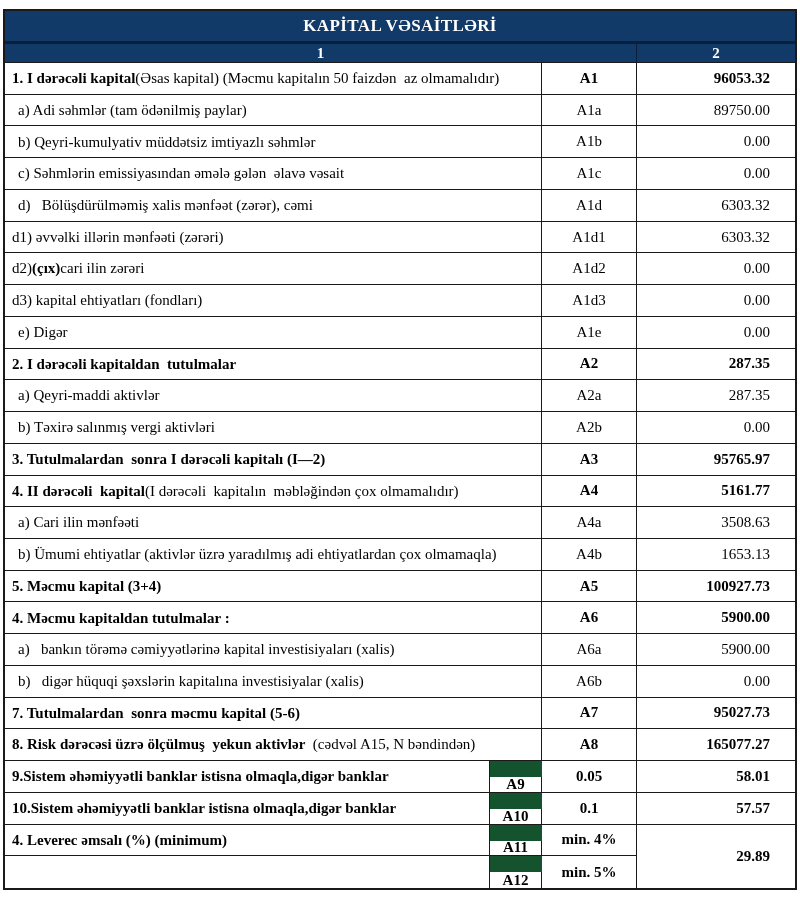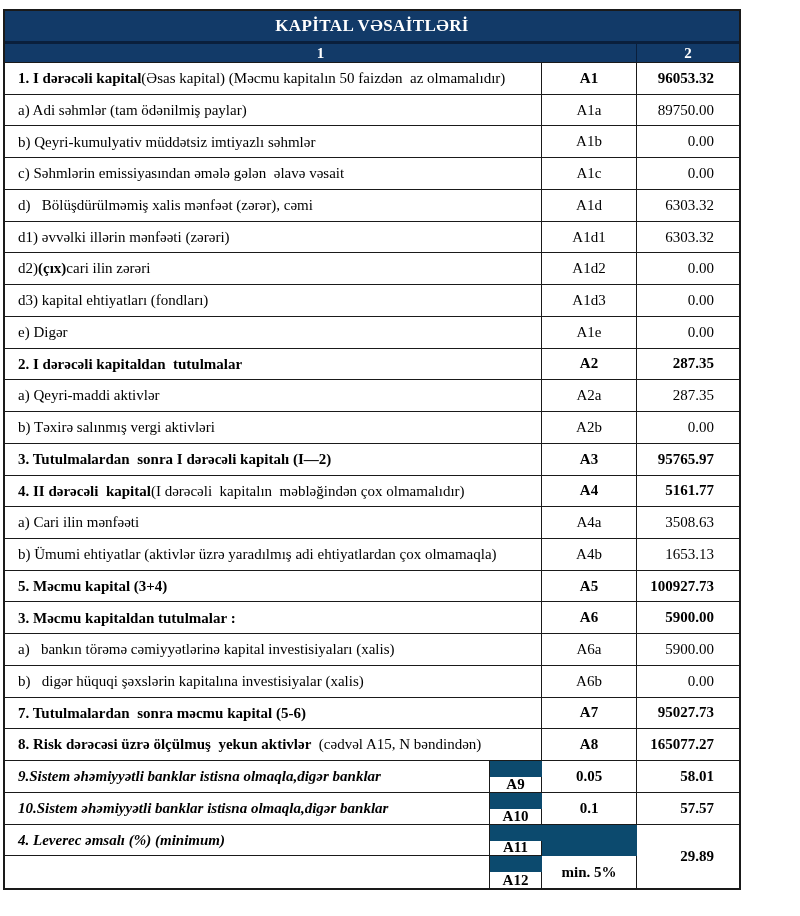--- a/index.html
+++ b/index.html
@@ -1,40 +1,40 @@
 <!DOCTYPE html>
 <html><head>
 <meta charset="utf-8">
 <style>
   * { box-sizing: border-box; margin: 0; padding: 0; }
   html, body { width: 800px; background: #ffffff; }
   body { font-family: "Liberation Serif", "DejaVu Serif", serif; color: #000; }
 
   .table-wrap {
     margin: 9px 0 0 3px;
-    width: 738px;
+    width: 794px;
     height: 881px;
     border: 2px solid #1a1a1a;
     display: grid;
     grid-template-columns: 485px 52px 95px 1fr;
     grid-template-rows: 33px 19px repeat(26, 1fr);
-    background: #0c4a6e;
+    background: #14532d;
   }
   .row { display: contents; }
 
   .cell {
     border-right: 1px solid #1a1a1a;
     border-bottom: 1px solid #1a1a1a;
     display: flex;
     align-items: center;
     overflow: hidden;
     font-size: 15px;
     background: #ffffff;
   }
-  .c1 { grid-column: 1; font-style: italic; }
+  .c1 { grid-column: 1; }
   .c2 { grid-column: 2; margin-top: 16px; }
   .c3 { grid-column: 3; }
   .c4 { grid-column: 4; border-right: none; }
   .span12 { grid-column: 1 / 3; }
   .nb { border-bottom: none; }
 
   .title-cell {
     grid-column: 1 / 5;
     background: #123A68;
     color: #ffffff;
@@ -49,21 +49,21 @@
     background: #123A68;
     color: #ffffff;
     font-weight: bold;
     font-size: 15px;
     justify-content: center;
     border-bottom: 1px solid #1a1a1a;
   }
   .hdr-1 { grid-column: 1 / 4; border-right: 1px solid #0a1f3c; }
   .hdr-2 { grid-column: 4; border-right: none; }
 
-  .lab { padding-left: 13px; padding-right: 4px; line-height: 1.1; }
+  .lab { padding-left: 7px; padding-right: 4px; line-height: 1.1; }
   .ind1 { padding-left: 13px; }
   .ind2 { }
   .code { justify-content: center; text-align: center; }
   .val { justify-content: flex-end; padding-right: 25px; text-align: right; }
   .bold { font-weight: bold; }
   b { font-weight: bold; }
 
   .r27 { grid-row: 27; }
   .r28 { grid-row: 28; }
   .rspan { grid-row: 27 / 29; }
@@ -245,21 +245,21 @@
           <b>5. Məcmu kapital (3+4)</b>
           <span></span>
         </div>
     <div class="cell code c3 emphable bold">A5</div>
     <div class="cell val c4 emphable bold">100927.73</div>
   </div>
 
   <div class="row">
     <div class="cell lab span12">
           <span></span>
-          <b>3. Məcmu kapitaldan tutulmalar :</b>
+          <b>4. Məcmu kapitaldan tutulmalar :</b>
           <span></span>
         </div>
     <div class="cell code c3 emphable bold">A6</div>
     <div class="cell val c4 emphable bold">5900.00</div>
   </div>
 
   <div class="row">
     <div class="cell lab span12 ind1">
           <span>a)&nbsp;&nbsp; bankın törəmə cəmiyyətlərinə kapital investisiyaları (xalis)</span>
           <b></b>
@@ -319,18 +319,19 @@
     <div class="cell code c2 emphable bold">A10</div>
     <div class="cell code c3 emphable bold">0.1</div>
     <div class="cell val c4 emphable bold">57.57</div>
   </div>
 </div>
 
   <div class="cell lab c1 r27">
       <b>4. Leverec əmsalı (%) (minimum)</b>
     </div>
   <div class="cell code c2 r27 bold">A11</div>
+  <div class="cell code c3 r27 bold">min. 4%</div>
   <div class="cell val c4 rspan bold nb">29.89</div>
   <div class="cell lab c1 r28 nb"></div>
   <div class="cell code c2 r28 bold nb">A12</div>
   <div class="cell code c3 r28 bold nb">min. 5%</div>
 
 </div>
 
 </body></html>

